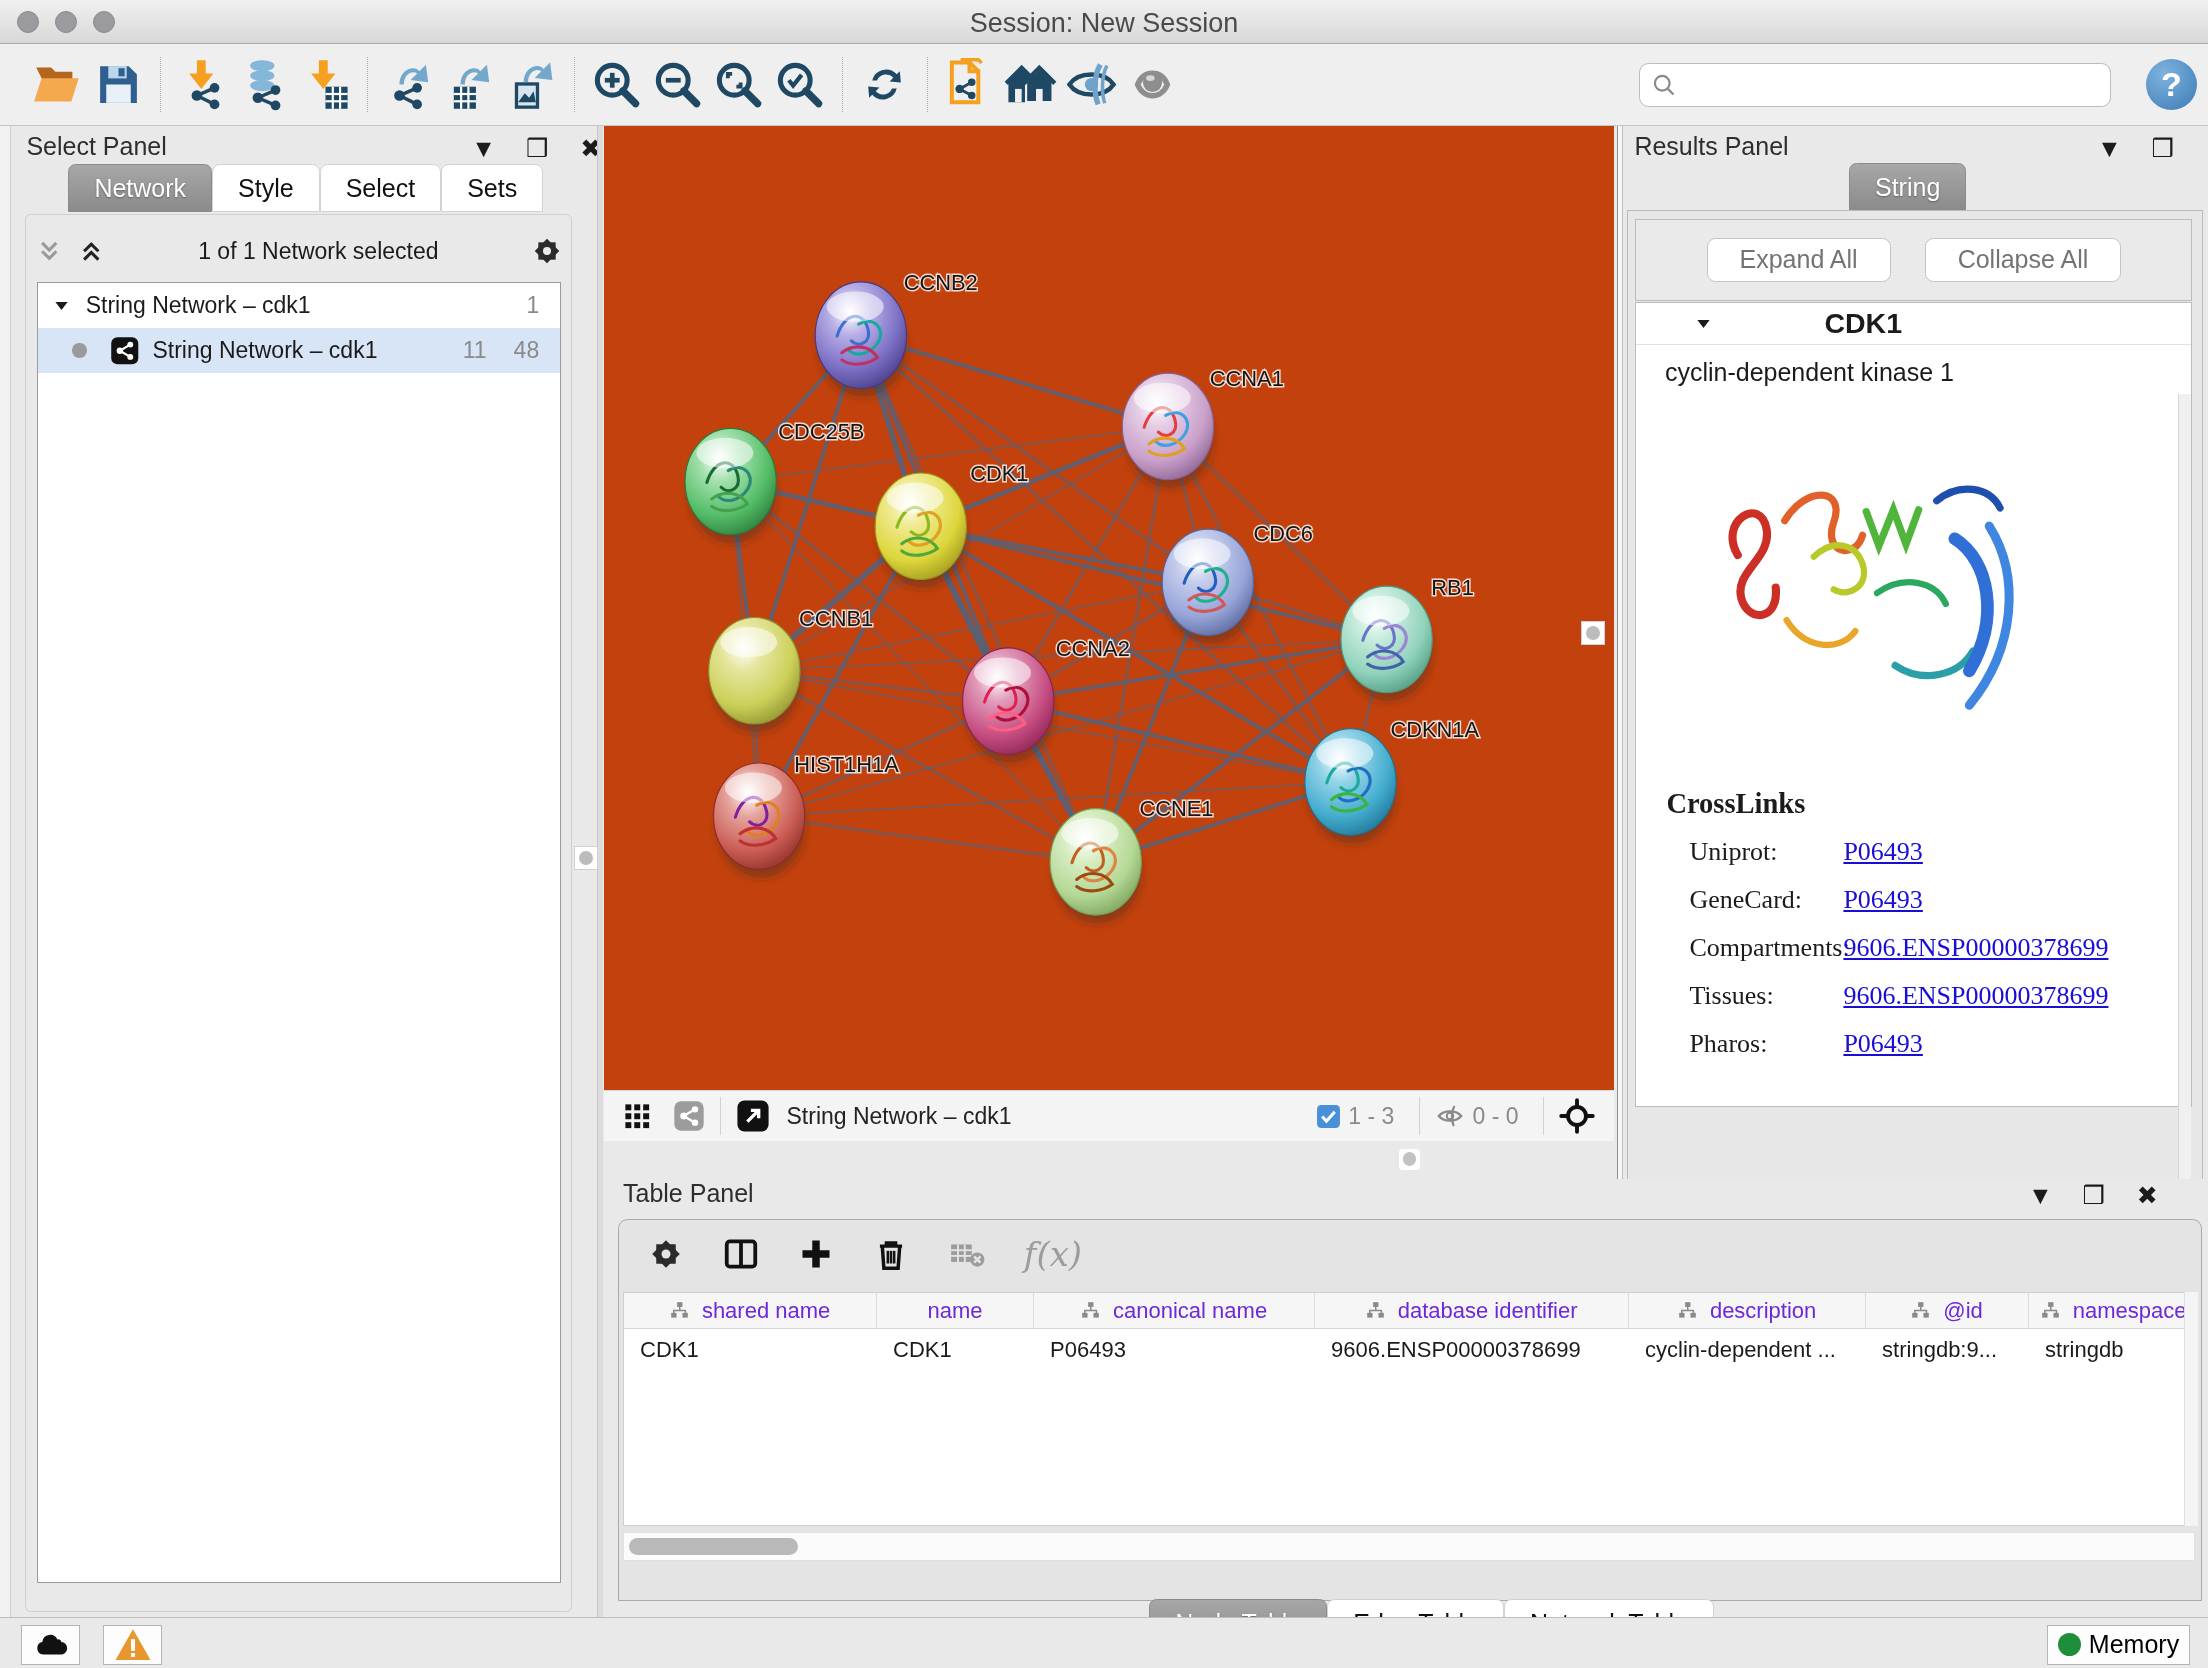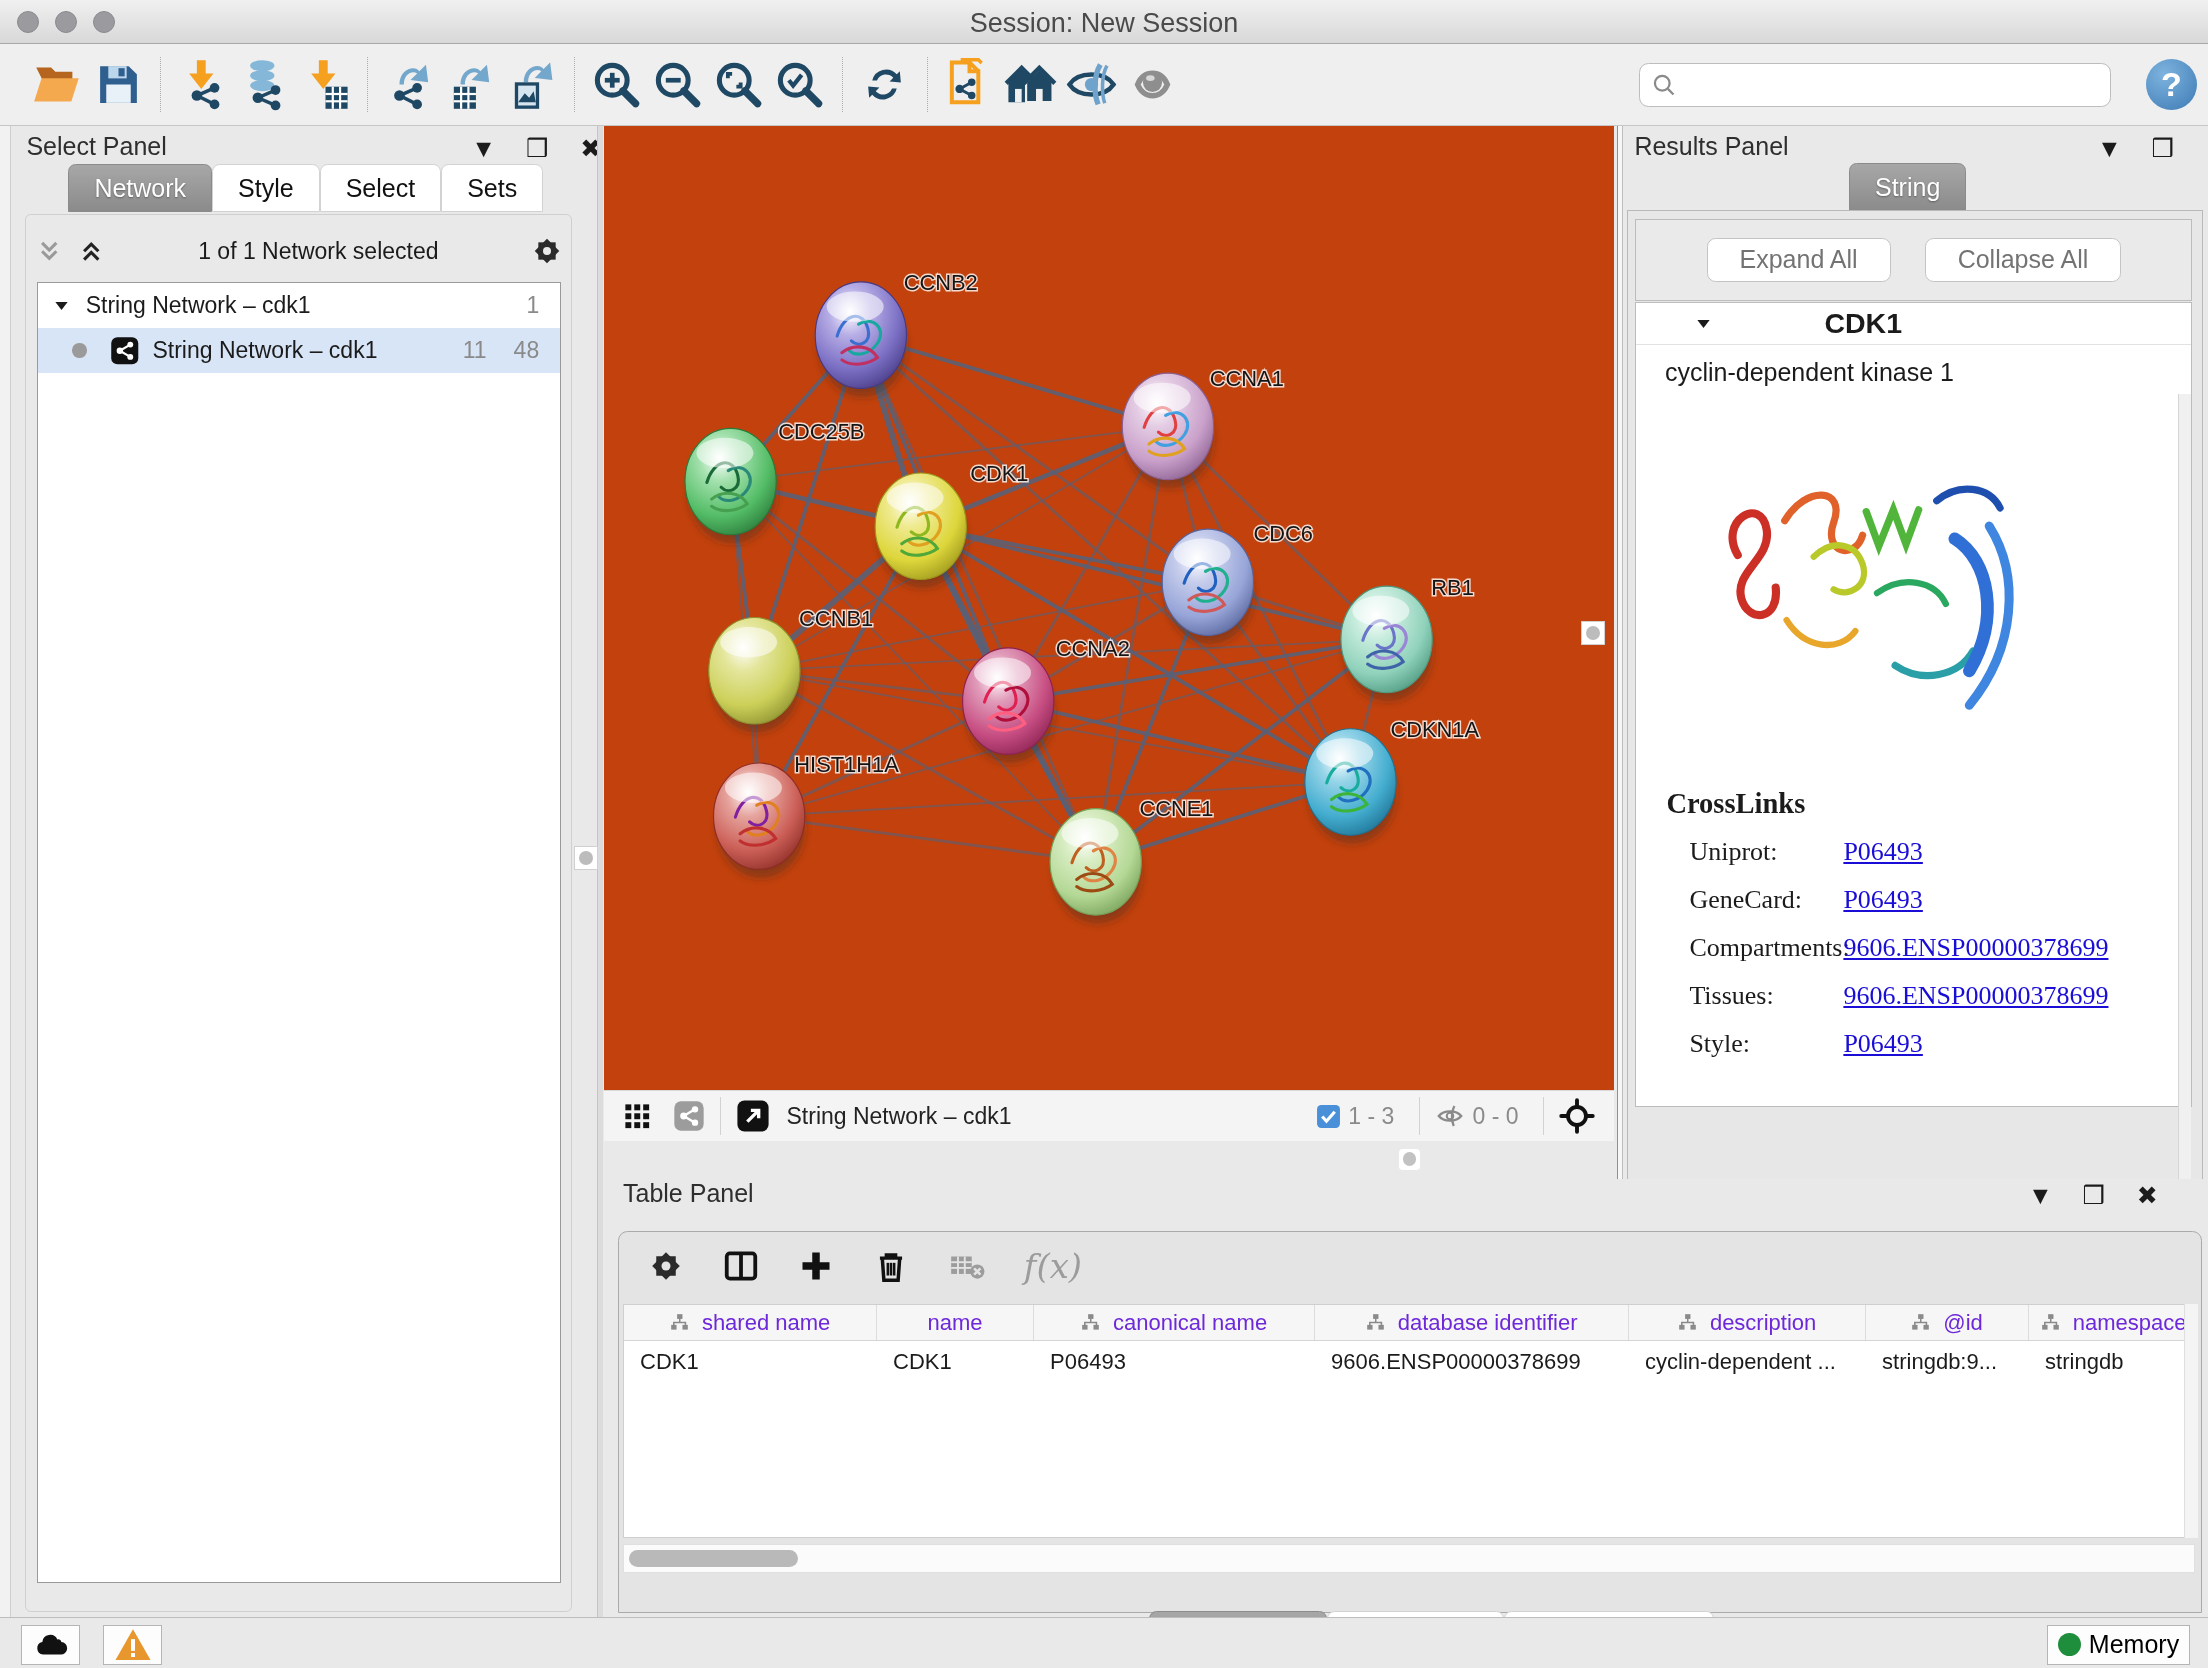--- a/index.html
+++ b/index.html
@@ -86,21 +86,21 @@
       font-family:"Liberation Serif",serif;}
   #rp-cross h3{font-size:28.5px;margin:0 0 17px 0;}
   .cl-row{display:flex;font-size:26px;margin-bottom:18px;}
   .cl-label{width:177px;color:#1b1b1b;padding-left:23px;}
   .cl-value{color:#1a0dd6;text-decoration:underline;}
   #rp-scroll{position:absolute;right:0;top:91px;width:13.3px;height:805px;background:#f0f0f0;
       border-left:1px solid #d5d5d5;}
   
   #table-panel{position:absolute;left:604px;top:1179px;width:1605px;height:438px;background:#e9e9e9;}
   #tp-box{position:absolute;left:14.3px;top:40px;width:1584px;height:382px;background:#e4e4e4;
-      border:1.9px solid #aaa;border-radius:9.5px 9.5px 0 0;margin-top:12px;}
+      border:1.9px solid #aaa;border-radius:9.5px 9.5px 0 0;}
   #tp-toolbar{height:68px;display:flex;align-items:center;padding-left:28.5px;gap:38px;}
   #tp-table{position:absolute;left:3.8px;top:72px;width:1572px;height:234px;background:#fff;
       border:1px solid #cfcfcf;overflow:hidden;}
   #tp-header{display:flex;height:36px;background:#f6f6f6;border-bottom:1px solid #d5d5d5;}
   .th{display:flex;align-items:center;justify-content:center;gap:13px;font-size:22px;color:#6d28d9;
       border-right:1px solid #dcdcdc;overflow:hidden;white-space:nowrap;flex-shrink:0;}
   #tp-row{display:flex;height:42px;}
   .td{display:flex;align-items:center;font-size:22px;padding-left:16px;overflow:hidden;
       white-space:nowrap;flex-shrink:0;}
   #tp-hscroll{position:absolute;left:3.8px;top:312px;width:1572px;height:28.5px;background:#fbfbfb;
@@ -721,21 +721,21 @@
               </div>
               <div class="cl-row">
                 <span class="cl-label">Compartments:</span>
                 <a class="cl-value">9606.ENSP00000378699</a>
               </div>
               <div class="cl-row">
                 <span class="cl-label">Tissues:</span>
                 <a class="cl-value">9606.ENSP00000378699</a>
               </div>
               <div class="cl-row">
-                <span class="cl-label">Style:</span>
+                <span class="cl-label">Pharos:</span>
                 <a class="cl-value">P06493</a>
               </div>
             </div>
         </div>
         <div id="rp-scroll"></div>
       </div>
     </div>
   </div>
 
   <div id="table-panel">

